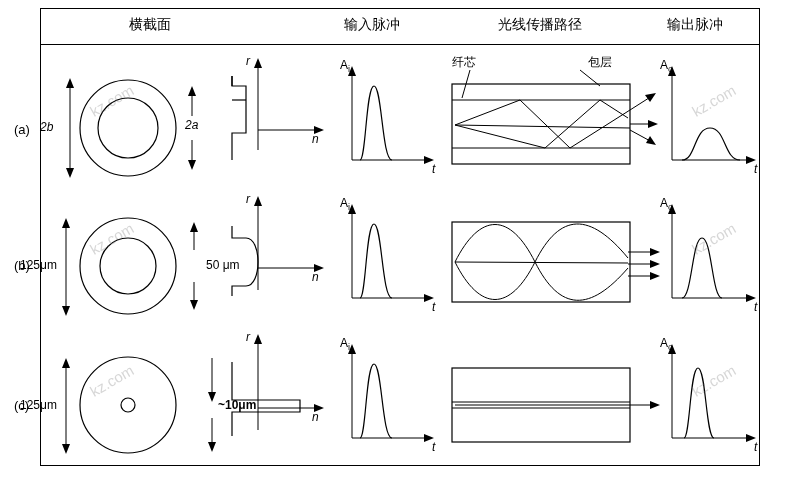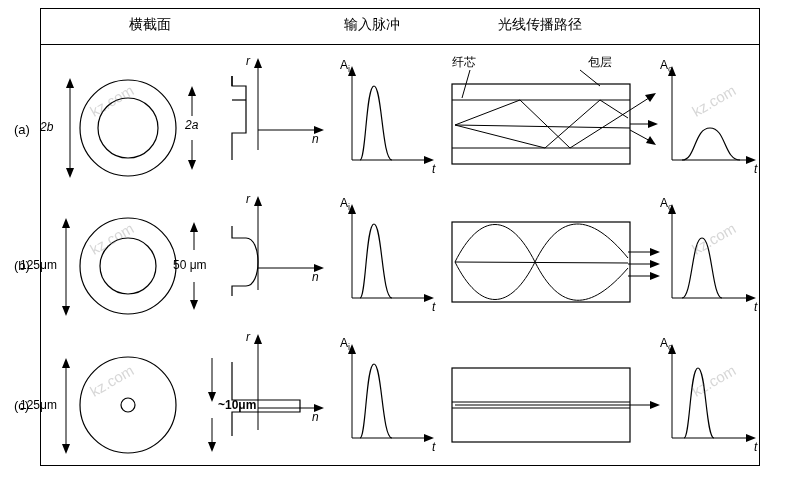--- a/index.html
+++ b/index.html
@@ -23,20 +23,21 @@
 
 <div id="stage">
 
   <div class="frame"></div>
 
   <div class="hline" style="left:41px;top:44px;width:718px;"></div>
 
   <div class="hdr" style="left:90px;top:16px;width:120px;">横截面</div>
   <div class="hdr" style="left:322px;top:16px;width:100px;">输入脉冲</div>
   <div class="hdr" style="left:450px;top:16px;width:180px;">光线传播路径</div>
+  <div class="hdr" style="left:640px;top:16px;width:110px;">输出脉冲</div>
 
   <div class="rowlabel" style="left:14px;top:122px;">(a)</div>
   <div class="rowlabel" style="left:14px;top:258px;">(b)</div>
   <div class="rowlabel" style="left:14px;top:398px;">(c)</div>
 
   <svg width="800" height="481">
 
     <circle cx="128" cy="128" r="48" class="stroke"></circle>
     <circle cx="128" cy="128" r="30" class="stroke"></circle>
 
@@ -137,21 +138,21 @@
     <polygon points="660,276 650,272 650,280" fill="#000"></polygon>
 
     <line x1="672" y1="208" x2="672" y2="298" class="thin"></line>
     <polygon points="672,204 668,214 676,214" fill="#000"></polygon>
     <line x1="672" y1="298" x2="752" y2="298" class="thin"></line>
     <polygon points="756,298 746,294 746,302" fill="#000"></polygon>
     <path class="stroke" d="M682,298 C692,298 692,238 702,238 C712,238 712,298 722,298"></path>
   </svg>
 
   <div class="lbl" style="left:20px;top:258px;">125μm</div>
-  <div class="lbl" style="left:173px;top:258px;">50 μm</div>
+  <div class="lbl" style="left:206px;top:258px;">50 μm</div>
   <div class="lbl it" style="left:246px;top:192px;">r</div>
   <div class="lbl it" style="left:312px;top:270px;">n</div>
   <div class="lbl" style="left:340px;top:196px;"><span class="it">A</span><span class="sub">i</span></div>
   <div class="lbl it" style="left:432px;top:300px;">t</div>
   <div class="lbl" style="left:660px;top:196px;"><span class="it">A</span><span class="sub">o</span></div>
   <div class="lbl it" style="left:754px;top:300px;">t</div>
 
   <svg width="800" height="481">
     <circle cx="128" cy="405" r="48" class="stroke"></circle>
     <circle cx="128" cy="405" r="7" class="stroke"></circle>

